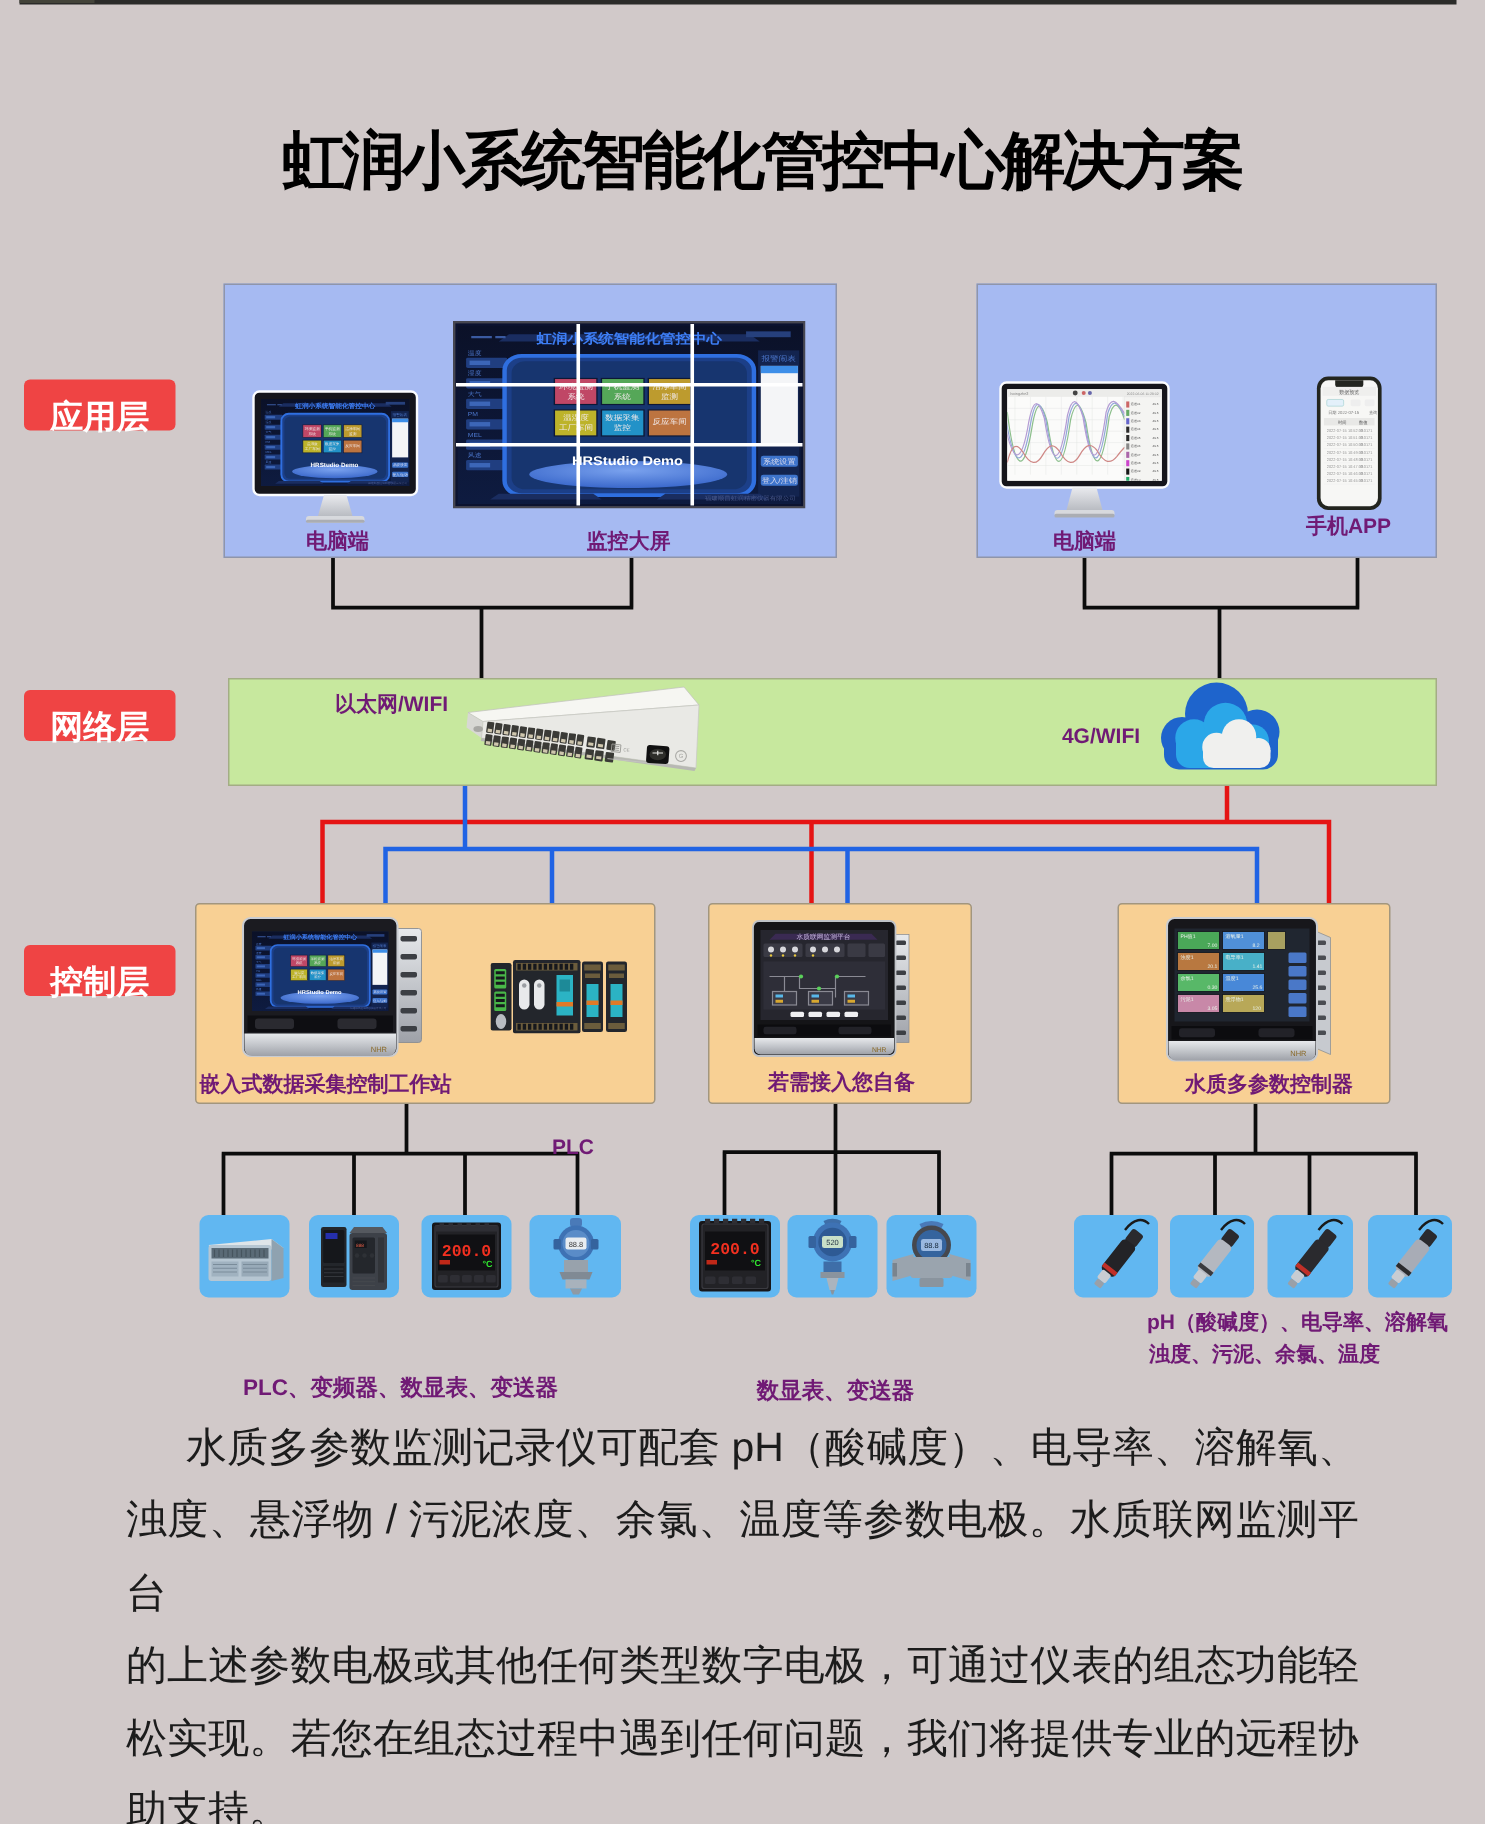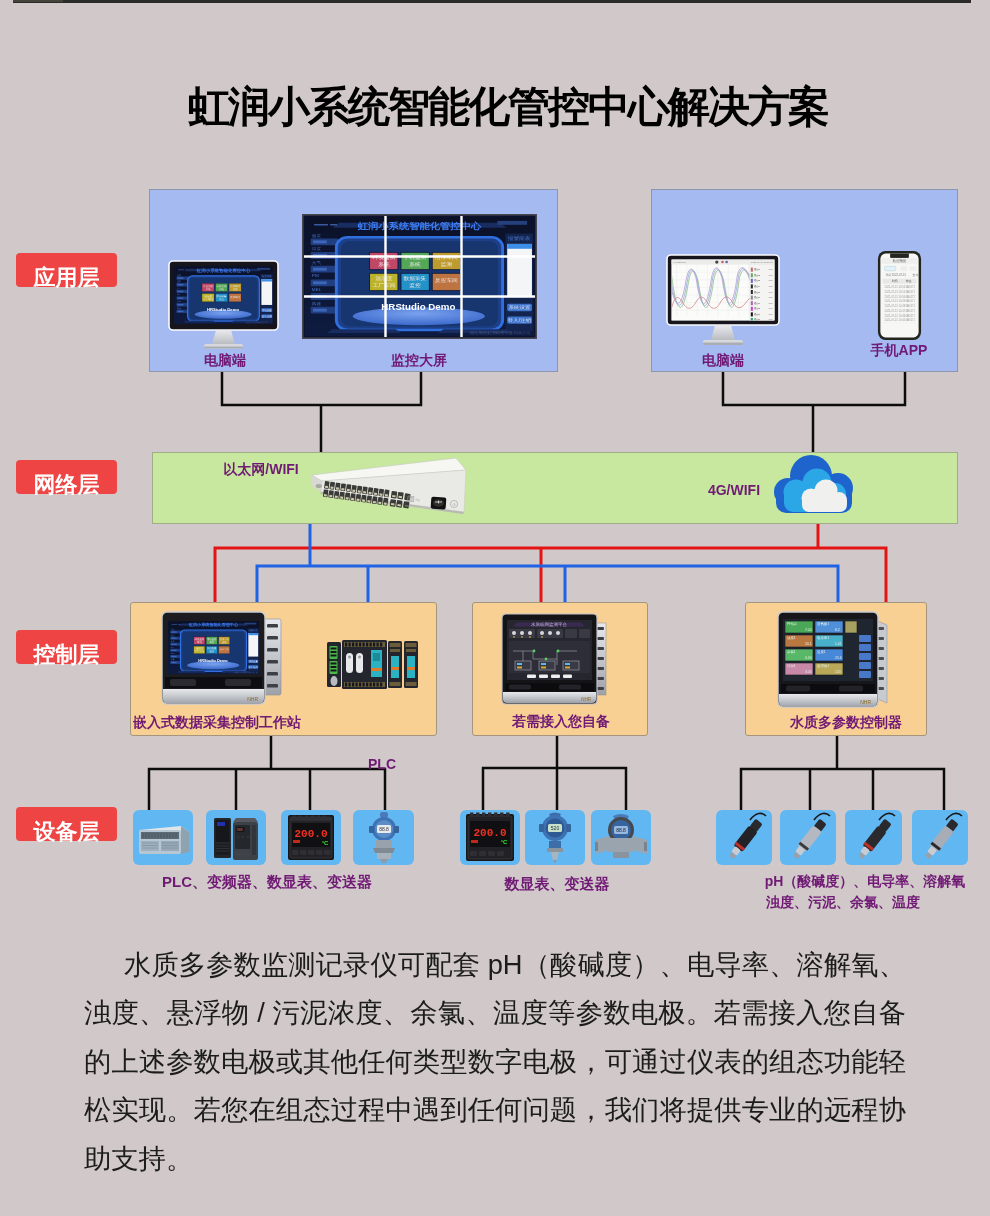--- a/index.html
+++ b/index.html
@@ -8,21 +8,21 @@
 .abs{position:absolute;}
 .layerlbl{position:absolute;left:16px;width:101px;height:34px;background:#ef4444;border-radius:4px;
   color:#fff;font-weight:bold;font-size:22px;text-align:center;line-height:50px;}
 .bigbox{position:absolute;box-sizing:border-box;}
 .appbox{background:#a6baf2;border:1px solid #8f95aa;}
 .greenbox{background:#c7e89e;border:1px solid #a3ad85;}
 .orangebox{background:#f8d094;border:1px solid #a2967e;border-radius:3px;}
 .bluebox{background:#61b7f1;border-radius:6px;}
 .cap{position:absolute;font-weight:bold;font-size:14px;color:#701a75;text-align:center;
   line-height:16px;transform:translateX(-50%);white-space:nowrap;}
-.cap15{font-size:15px;}
+.cap15{font-size:15px;margin-top:44px;}
 .cap14{font-size:14px;margin-left:24px;}
 #para{position:absolute;left:84px;top:941px;width:822px;font-size:27.3px;color:#1c1c1c;
   line-height:48.4px;}
 #para .j{text-align:justify;text-align-last:justify;}
 </style>
 </head>
 <body>
 <div id="page">
 
 <div class="abs" style="left:13px;top:0;width:958px;height:3px;background:#2b2b29;"></div>
@@ -42,21 +42,20 @@
     <path d="M818,524 V549.5 M213.5,548 H887.5 M215,548 V603 M541,548 V603 M886,548 V603"></path>
   </g>
   <g stroke="#2063e4" stroke-width="3" fill="none">
     <path d="M310,524 V567.5 M255.5,566 H839.5 M257,566 V603 M368,566 V603 M565,566 V603 M838,566 V603"></path>
   </g>
 </svg>
 
 <div class="layerlbl" style="top:253px;">应用层</div>
 <div class="layerlbl" style="top:460px;">网络层</div>
 <div class="layerlbl" style="top:630px;">控制层</div>
-<div class="layerlbl" style="top:807px;">设备层</div>
 
 <div class="bigbox appbox" style="left:149px;top:189px;width:409px;height:183px;"></div>
 <div class="bigbox appbox" style="left:651px;top:189px;width:307px;height:183px;"></div>
 <div class="bigbox greenbox" style="left:152px;top:452px;width:806px;height:72px;"></div>
 <div class="bigbox orangebox" style="left:130px;top:602px;width:307px;height:134px;"></div>
 <div class="bigbox orangebox" style="left:472px;top:602px;width:176px;height:134px;"></div>
 <div class="bigbox orangebox" style="left:745px;top:602px;width:182px;height:134px;"></div>
 
 <div class="bigbox bluebox" style="left:133px;top:810px;width:60px;height:55px;"></div>
 <div class="bigbox bluebox" style="left:206px;top:810px;width:60px;height:55px;"></div>
@@ -771,18 +770,18 @@
 <div class="cap" style="left:382px;top:756px;">PLC</div>
 <div class="cap" style="left:561px;top:713px;">若需接入您自备</div>
 <div class="cap" style="left:846px;top:714px;">水质多参数控制器</div>
 <div class="cap cap15" style="left:267px;top:874px;">PLC、变频器、数显表、变送器</div>
 <div class="cap cap15" style="left:557px;top:876px;">数显表、变送器</div>
 <div class="cap cap14" style="left:841px;top:873px;">pH（酸碱度）、电导率、溶解氧</div>
 <div class="cap cap14" style="left:819px;top:894px;">浊度、污泥、余氯、温度</div>
 
 <div id="para">
   <div class="j" style="text-indent:40px;">水质多参数监测记录仪可配套 pH（酸碱度）、电导率、溶解氧、</div>
-  <div class="j">浊度、悬浮物 / 污泥浓度、余氯、温度等参数电极。若需接入您自备</div>
+  <div class="j">浊度、悬浮物 / 污泥浓度、余氯、温度等参数电极。水质联网监测平台</div>
   <div class="j">的上述参数电极或其他任何类型数字电极，可通过仪表的组态功能轻</div>
   <div class="j">松实现。若您在组态过程中遇到任何问题，我们将提供专业的远程协</div>
   <div>助支持。</div>
 </div>
 </div>
 
 </body></html>

